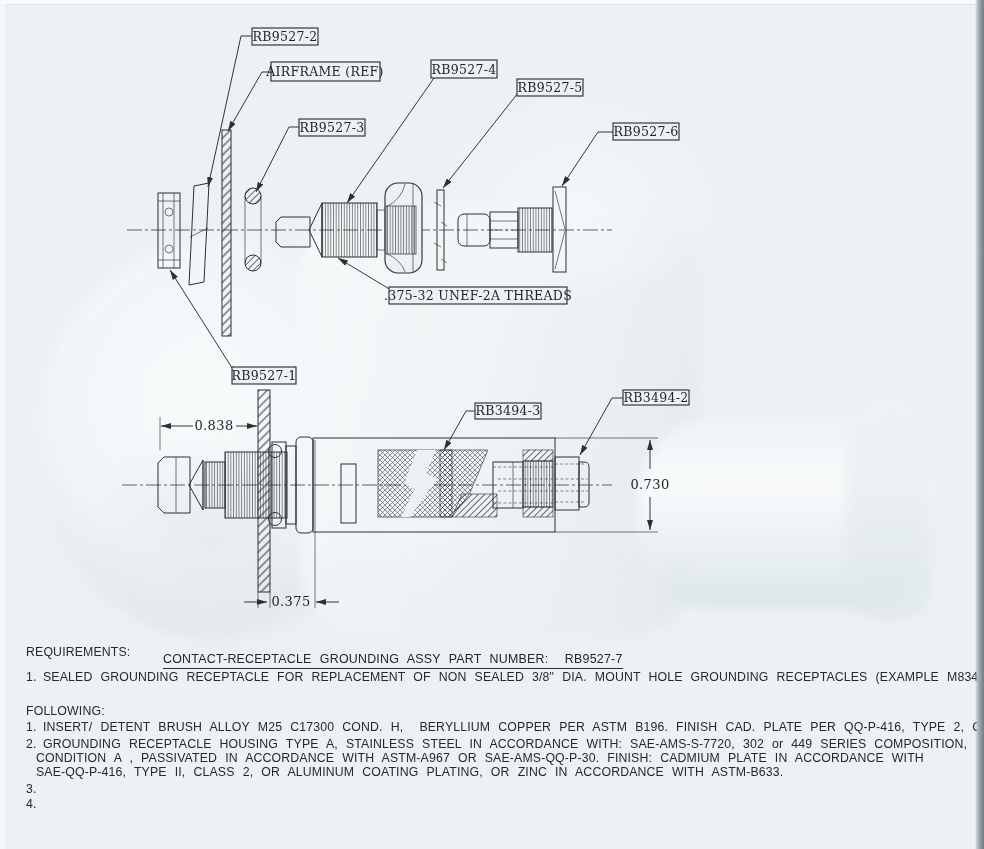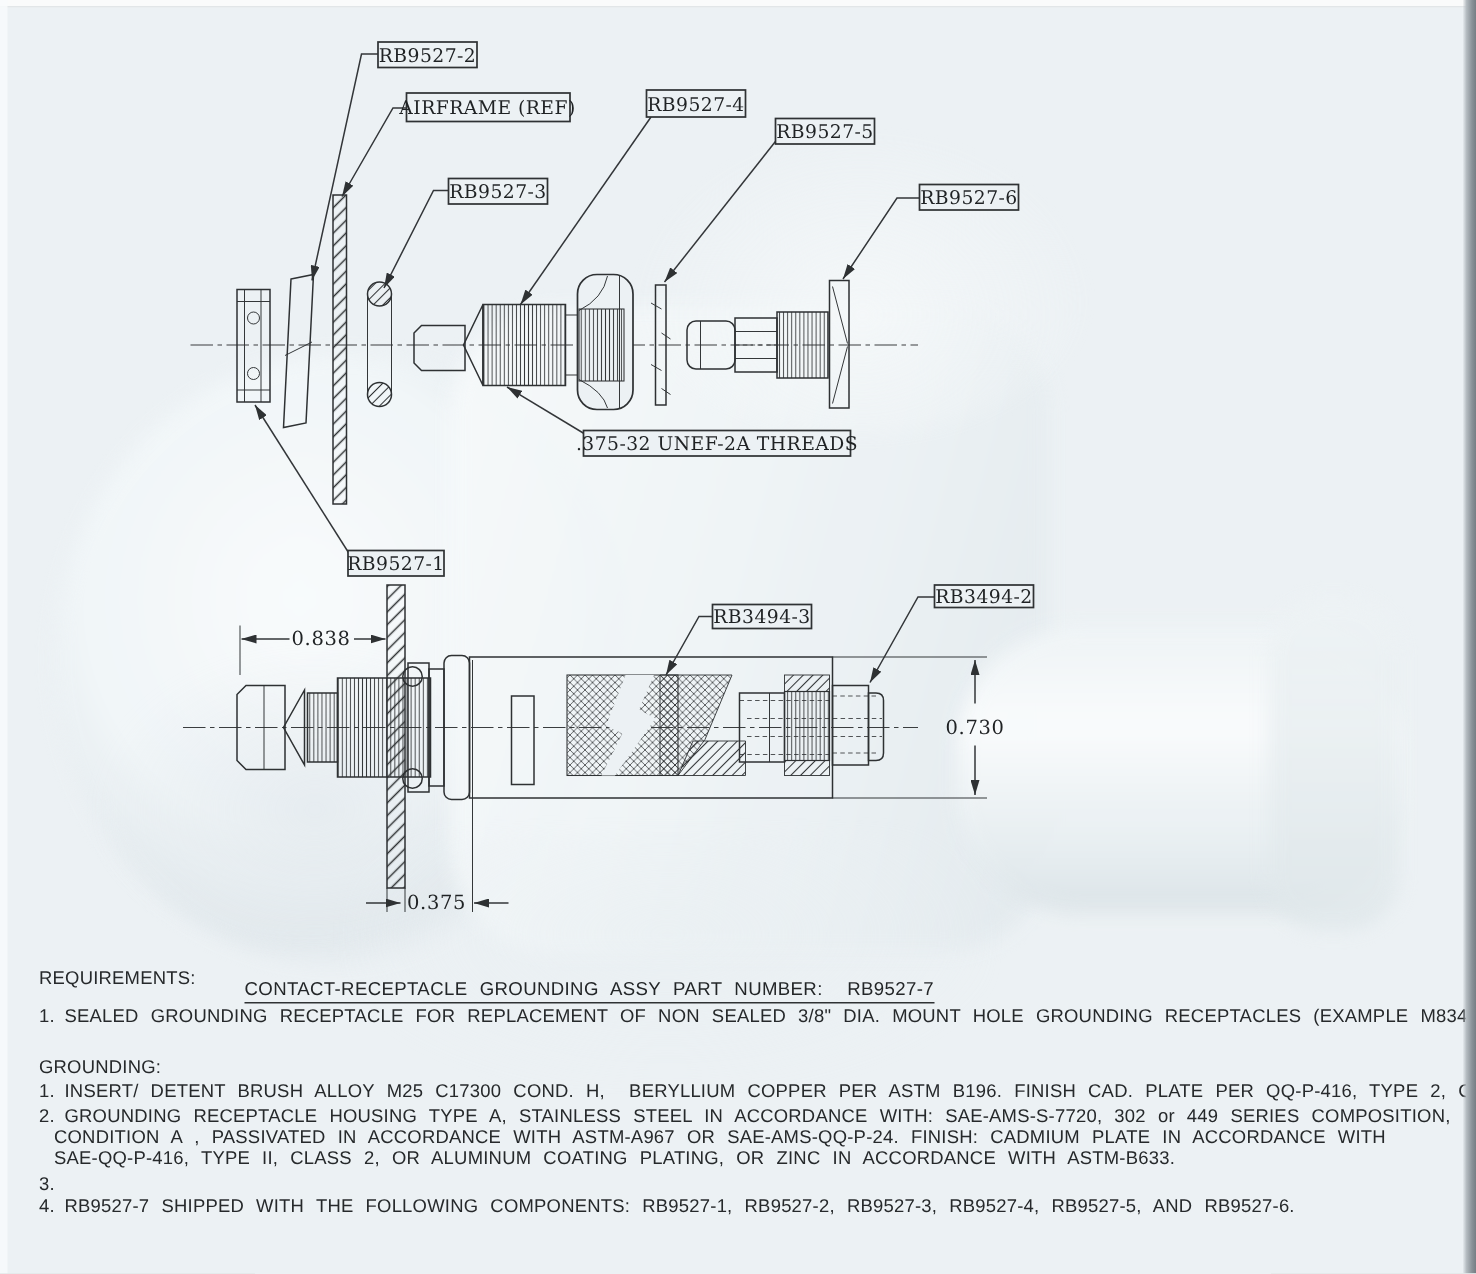--- a/index.html
+++ b/index.html
@@ -277,38 +277,37 @@
   <div class="notes">
     <div class="nrow">
       <span>REQUIREMENTS:</span>
     </div>
     <div class="nrow mt11">
       <span class="num">1.</span>
       <span>SEALED GROUNDING RECEPTACLE FOR REPLACEMENT OF NON SEALED 3/8" DIA. MOUNT HOLE GROUNDING RECEPTACLES (EXAMPLE M83413/5-1).</span>
     </div>
 
     <div class="nrow mt20">
-      <span>GROUNDING:</span>
+      <span>FOLLOWING:</span>
     </div>
     <div class="nrow mt2">
       <span class="num">1.</span>
       <span>INSERT/ DETENT BRUSH ALLOY M25 C17300 COND. H,  BERYLLIUM COPPER PER ASTM B196. FINISH CAD. PLATE PER QQ-P-416, TYPE 2, CLASS 2.</span>
     </div>
     <div class="nrow mt3">
       <span class="num">2.</span>
       <span>GROUNDING RECEPTACLE HOUSING TYPE A, STAINLESS STEEL IN ACCORDANCE WITH: SAE-AMS-S-7720, 302 or 449 SERIES COMPOSITION,</span>
     </div>
     <div class="nrow cont mt0">
-      <span>CONDITION A , PASSIVATED IN ACCORDANCE WITH ASTM-A967 OR SAE-AMS-QQ-P-24. FINISH: CADMIUM PLATE IN ACCORDANCE WITH</span>
+      <span>CONDITION A , PASSIVATED IN ACCORDANCE WITH ASTM-A967 OR SAE-AMS-QQ-P-30. FINISH: CADMIUM PLATE IN ACCORDANCE WITH</span>
     </div>
     <div class="nrow cont mt0">
       <span>SAE-QQ-P-416, TYPE II, CLASS 2, OR ALUMINUM COATING PLATING, OR ZINC IN ACCORDANCE WITH ASTM-B633.</span>
     </div>
     <div class="nrow mt3">
       <span class="num">3.</span>
     </div>
     <div class="nrow mt1">
       <span class="num">4.</span>
-      <span>RB9527-7 SHIPPED WITH THE FOLLOWING COMPONENTS: RB9527-1, RB9527-2, RB9527-3, RB9527-4, RB9527-5, AND RB9527-6.</span>
     </div>
   </div>
 
 </div>
 
 </body></html>

